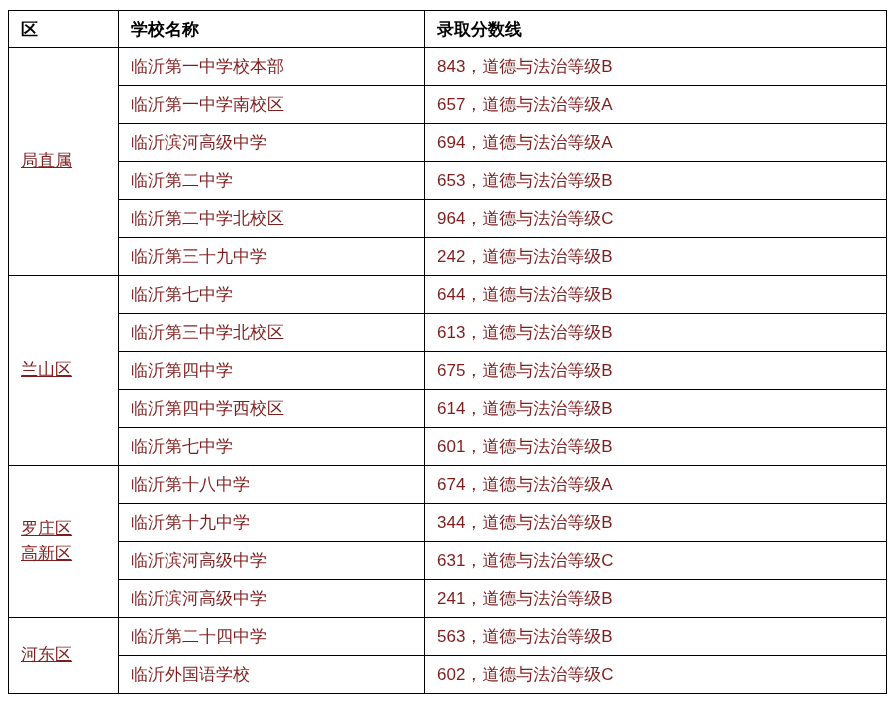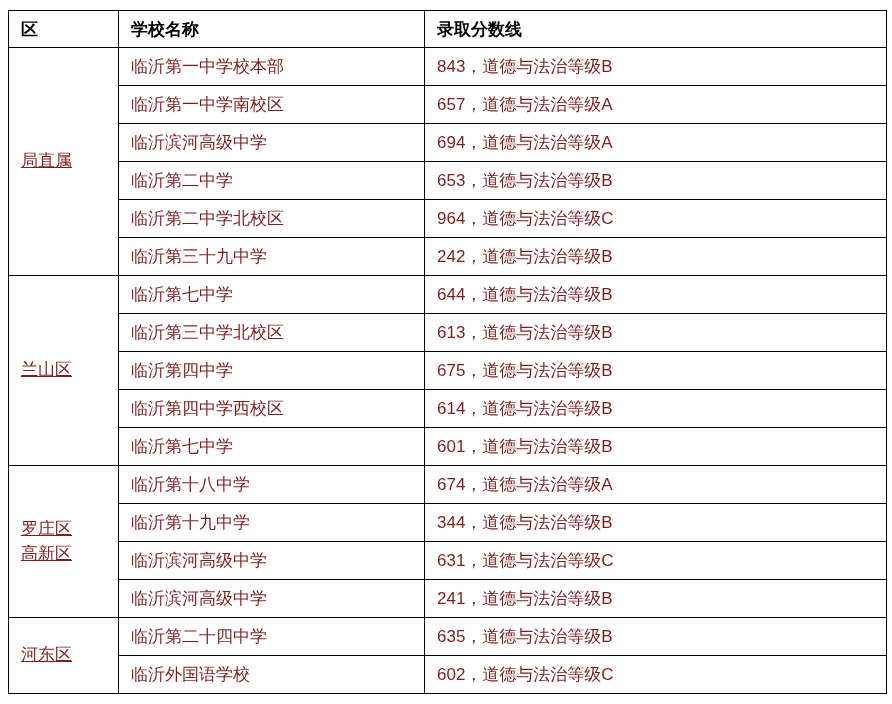--- a/index.html
+++ b/index.html
@@ -125,20 +125,20 @@
         <td class="school-cell">临沂滨河高级中学</td>
         <td class="score-cell">631，道德与法治等级C</td>
       </tr>
       <tr>
         <td class="school-cell">临沂滨河高级中学</td>
         <td class="score-cell">241，道德与法治等级B</td>
       </tr>
       <tr>
         <td class="district-cell" rowspan="2">河东区</td>
         <td class="school-cell">临沂第二十四中学</td>
-        <td class="score-cell">635，道德与法治等级B</td>
+        <td class="score-cell">563，道德与法治等级B</td>
       </tr>
       <tr>
         <td class="school-cell">临沂外国语学校</td>
         <td class="score-cell">602，道德与法治等级C</td>
       </tr>
     </tbody>
 </table>
 
 </body></html>

